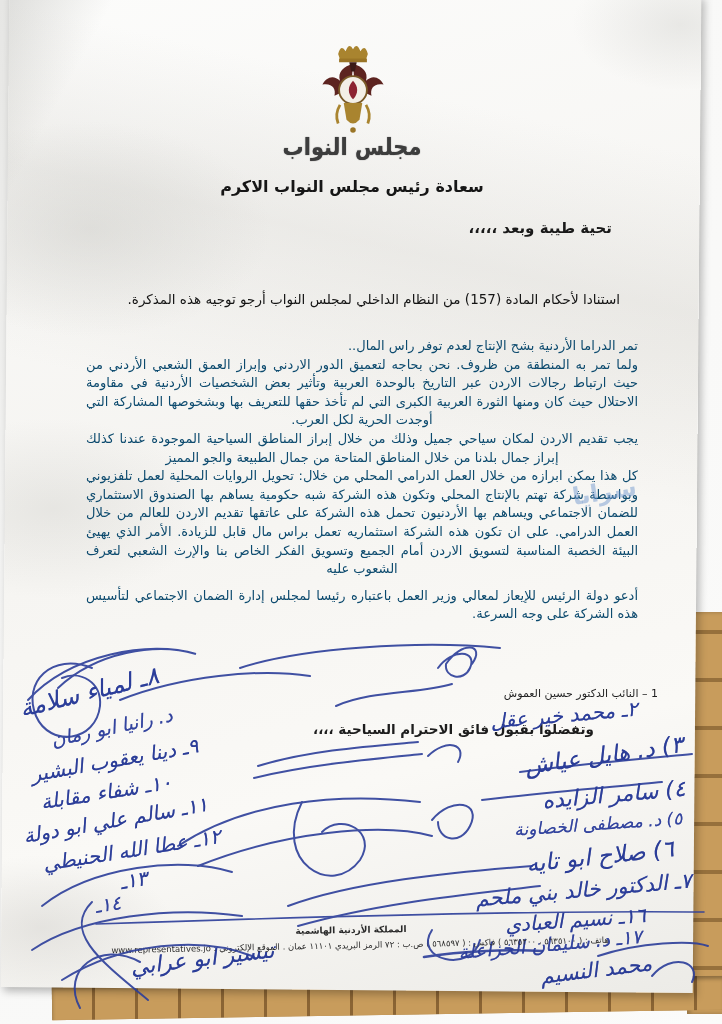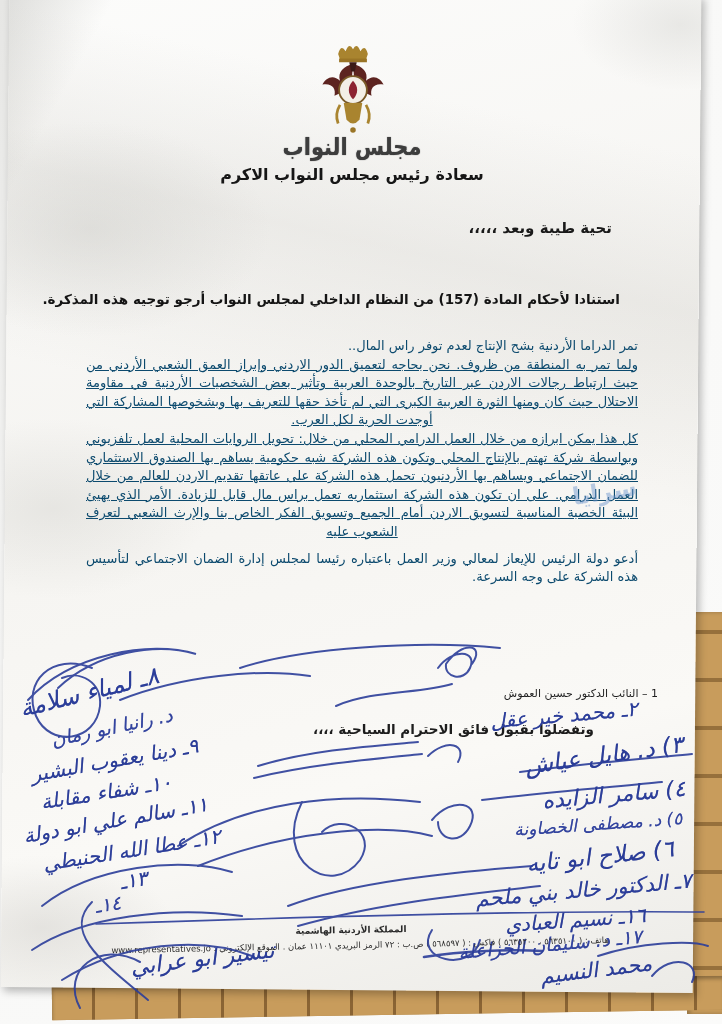--- a/index.html
+++ b/index.html
@@ -36,28 +36,28 @@
   }
   .layer{position:absolute;left:0;top:0;width:722px;height:1024px;z-index:3;border-radius:6px;}
   .rtl{direction:rtl;unicode-bidi:plaintext;}
   .abs{position:absolute;}
   .emblem{left:306px;top:40px;width:94px;height:102px;}
   .logo-callig{
     left:252px;top:135px;width:200px;text-align:center;
     font-size:21px;font-weight:700;color:#3d3d3d;transform:scaleY(1.12);
     text-shadow:0 0 1px #555;
   }
-  .recipient{left:202px;top:165px;width:300px;text-align:center;
+  .recipient{left:202px;top:177px;width:300px;text-align:center;
     font-size:16px;font-weight:700;color:#161616;}
   .greeting{top:219px;right:110px;font-size:15px;font-weight:700;color:#1a1a1a;text-align:right;}
   .subject{top:291px;left:95px;width:525px;text-align:right;white-space:nowrap;
-    font-size:13.5px;font-weight:700;color:#141414;}
+    font-size:13.5px;font-weight:400;color:#141414;}
   .bodytext{left:86px;top:337px;width:552px;font-size:13px;line-height:18.6px;color:#0c4a6e;}
   .bodytext p{margin:0;text-align:justify;text-align-last:right;}
-  .bodytext p.center-last{text-align-last:center;text-decoration:underline;}
+  .bodytext p.center-last{text-align-last:center;}
   .request{margin-top:8px !important;}
   .sig1{top:687px;right:64px;font-size:11px;color:#1f1f1f;}
   .closing{top:721px;right:128px;font-size:13.5px;font-weight:600;color:#1d1d1d;}
   .kingdom{top:925px;left:261px;width:180px;text-align:center;
     font-size:9px;font-weight:700;color:#2a2a2a;transform:rotate(-1deg);}
   .contact{top:940px;left:58px;width:604px;text-align:center;
     font-size:8.5px;color:#2c2c2c;transform:rotate(-1.2deg);}
   .watermark{top:478px;left:572px;font-size:24px;font-weight:700;
     color:rgba(110,150,205,.48);transform:rotate(-9deg);}
   .hand{position:absolute;white-space:nowrap;font-style:italic;
@@ -93,20 +93,21 @@
 
     <div class="abs recipient rtl">سعادة رئيس مجلس النواب الاكرم</div>
 
     <div class="abs greeting rtl">تحية طيبة وبعد ،،،،،</div>
 
     <div class="abs subject rtl">استنادا لأحكام المادة (157) من النظام الداخلي لمجلس النواب أرجو توجيه هذه المذكرة.</div>
 
     <div class="abs bodytext rtl">
       <p>تمر الدراما الأردنية بشح الإنتاج لعدم توفر راس المال..</p>
       <p class="center-last">ولما تمر به المنطقة من ظروف. نحن بحاجه لتعميق الدور الاردني وإبراز العمق الشعبي الأردني من حيث ارتباط رجالات الاردن عبر التاريخ بالوحدة العربية وتأثير بعض الشخصيات الأردنية في مقاومة الاحتلال حيث كان ومنها الثورة العربية الكبرى التي لم تأخذ حقها للتعريف بها وبشخوصها المشاركة التي أوجدت الحرية لكل العرب.</p>
+      <p class="center-last">يجب تقديم الاردن لمكان سياحي جميل وذلك من خلال إبراز المناطق السياحية الموجودة عندنا كذلك إبراز جمال بلدنا من خلال المناطق المتاحة من جمال الطبيعة والجو المميز</p>
       <p class="center-last">كل هذا يمكن ابرازه من خلال العمل الدرامي المحلي من خلال: تحويل الروايات المحلية لعمل تلفزيوني وبواسطة شركة تهتم بالإنتاج المحلي وتكون هذه الشركة شبه حكومية يساهم بها الصندوق الاستثماري للضمان الاجتماعي ويساهم بها الأردنيون تحمل هذه الشركة على عاتقها تقديم الاردن للعالم من خلال العمل الدرامي. على ان تكون هذه الشركة استثماريه تعمل براس مال قابل للزيادة. الأمر الذي يهيئ البيئة الخصبة المناسبة لتسويق الاردن أمام الجميع وتسويق الفكر الخاص بنا والإرث الشعبي لتعرف الشعوب عليه</p>
       <p class="request">أدعو دولة الرئيس للإيعاز لمعالي وزير العمل باعتباره رئيسا لمجلس إدارة الضمان الاجتماعي لتأسيس هذه الشركة على وجه السرعة.</p>
     </div>
 
     <div class="abs watermark rtl">سرايا</div>
 
     <div class="abs sig1 rtl">1 – النائب الدكتور حسين العموش</div>
 
     <div class="abs closing rtl">وتفضلوا بقبول فائق الاحترام السياحية ،،،،</div>
 

